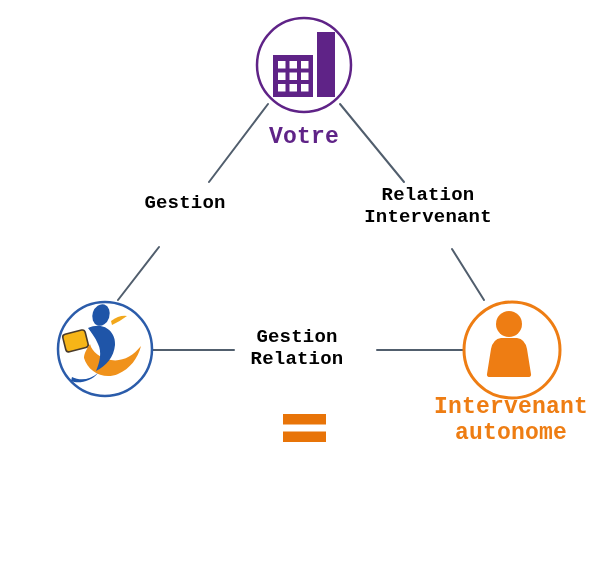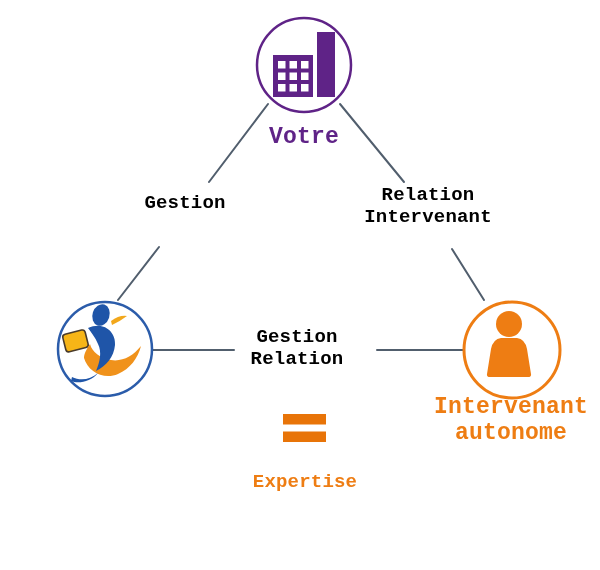--- a/index.html
+++ b/index.html
@@ -128,16 +128,15 @@
     <span>Relation</span>
     <span>Intervenant</span>
   </div>
 
   <div class="label edge-label-bottom">
     <span>Gestion</span>
     <span>Relation</span>
   </div>
 
   <div class="equals-list">
-    <span>Expertise</span>
   </div>
 
 </div>
 
 </body></html>

